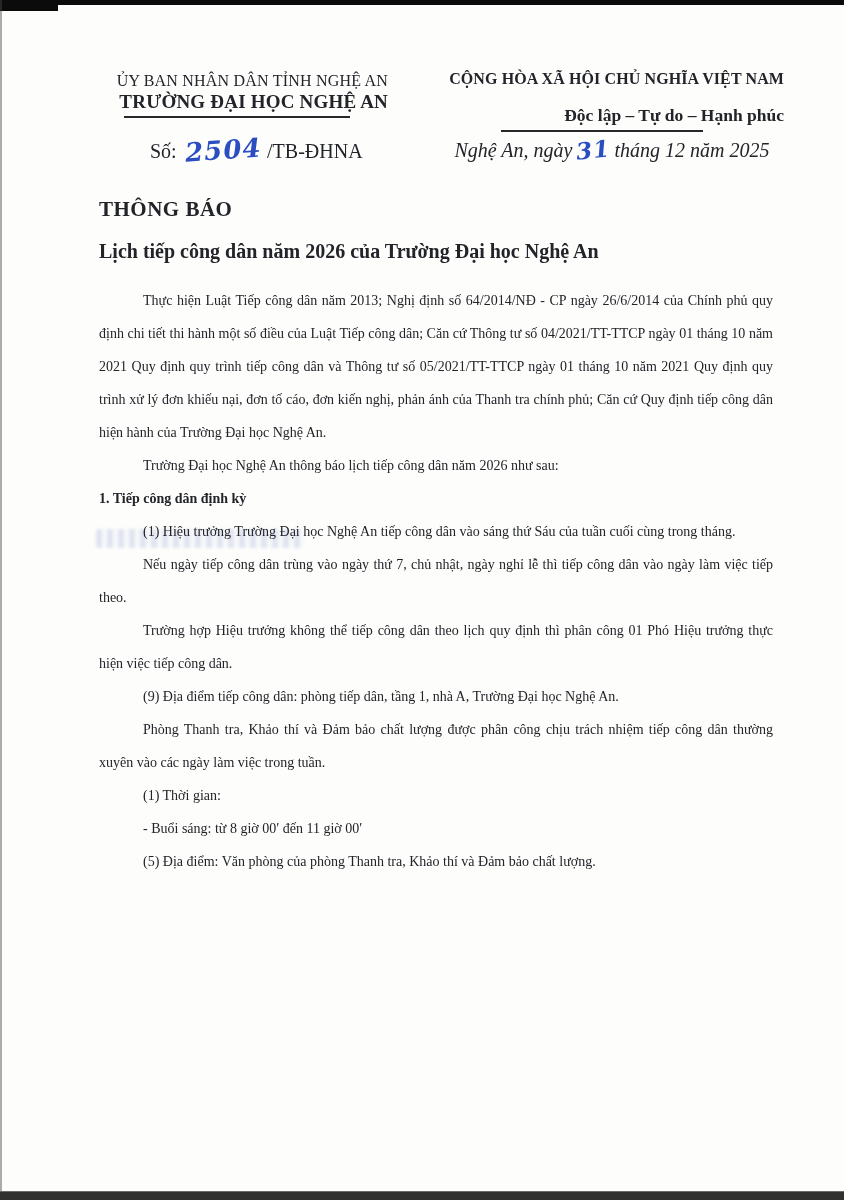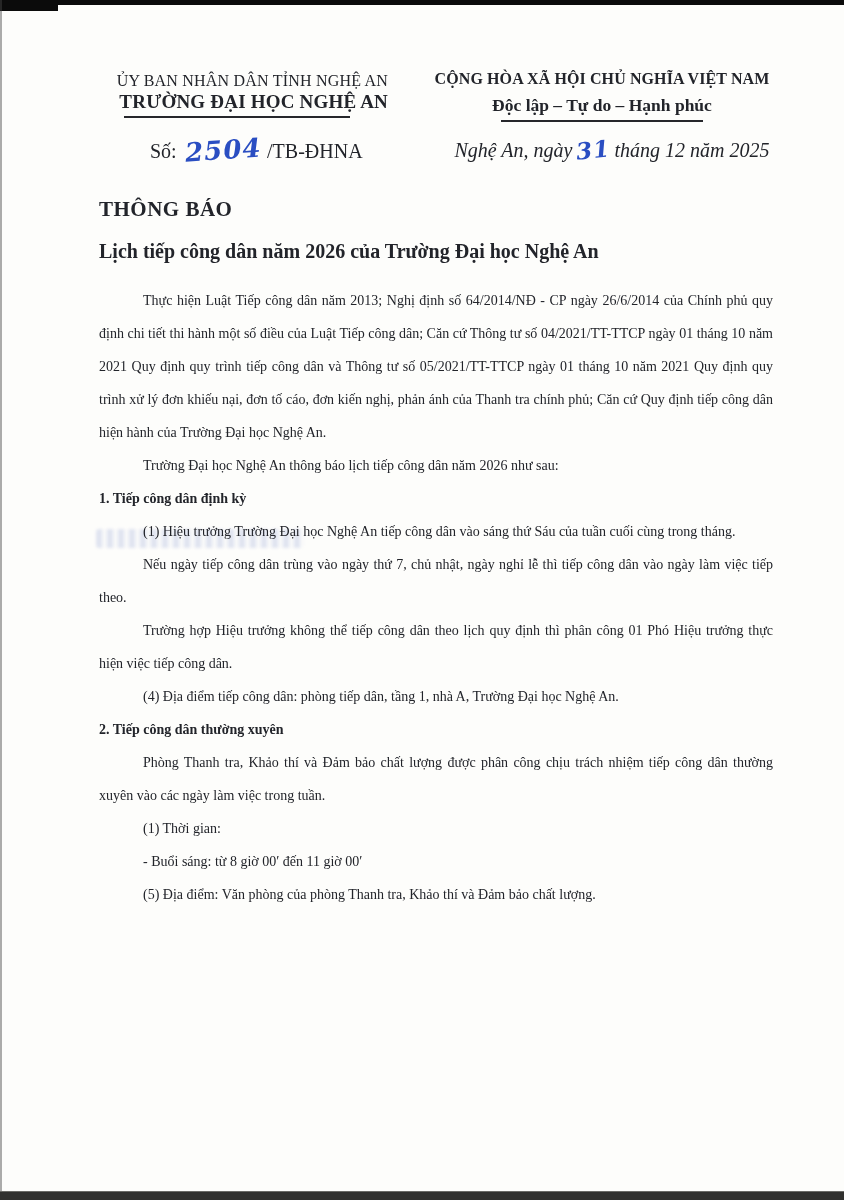--- a/index.html
+++ b/index.html
@@ -19,23 +19,23 @@
     background:repeating-linear-gradient(90deg, rgba(108,128,198,0.30) 0 6px, rgba(108,128,198,0.05) 6px 11px);
     filter:blur(1.6px); opacity:0.65; border-radius:3px;
   }
 
   
   .issuer-block { position:absolute; left:86px; top:70px; width:302px; text-align:right; }
   .issuer-line1 { font-size:16px; line-height:21px; letter-spacing:0.2px; }
   .issuer-line2 { font-size:19px; line-height:22px; font-weight:bold; letter-spacing:0.2px; }
   .issuer-underline { display:block; width:226px; height:0; border-bottom:2px solid #26272b; margin:3px auto 0 auto; }
 
-  .national-block { position:absolute; left:420px; top:68px; width:364px; text-align:center; }
+  .national-block { position:absolute; left:420px; top:68px; width:364px; text-align:right; }
   .national-line1 { font-size:16px; line-height:22px; font-weight:bold; letter-spacing:0.1px; }
-  .motto { font-size:17.5px; line-height:23px; font-weight:bold; margin-top:4px; }
+  .motto { font-size:17.5px; line-height:23px; font-weight:bold; margin-top:14px; }
   .motto-underline { display:block; width:202px; height:0; border-bottom:2px solid #26272b; margin:3px auto 0 auto; }
 
   .doc-number { position:absolute; left:150px; top:134px; font-size:20px; white-space:nowrap; }
   .hand {
     font-family:"DejaVu Serif", serif; font-style:italic; font-weight:bold;
     color:#2a4ec2; display:inline-block; letter-spacing:1px;
   }
   .hand-number { font-size:26px; transform:rotate(-4deg) translateY(1px); margin:0 6px 0 8px; }
   .hand-day    { font-size:23px; transform:rotate(-6deg) translateY(1px); margin:0 4px; }
 
@@ -87,21 +87,20 @@
   <div class="doc-subtitle">Lịch tiếp công dân năm 2026 của Trường Đại học Nghệ An</div>
 </div>
 
 <div class="doc-body">
   <p class="para">Thực hiện Luật Tiếp công dân năm 2013; Nghị định số 64/2014/NĐ - CP ngày 26/6/2014 của Chính phủ quy định chi tiết thi hành một số điều của Luật Tiếp công dân; Căn cứ Thông tư số 04/2021/TT-TTCP ngày 01 tháng 10 năm 2021 Quy định quy trình tiếp công dân và Thông tư số 05/2021/TT-TTCP ngày 01 tháng 10 năm 2021 Quy định quy trình xử lý đơn khiếu nại, đơn tố cáo, đơn kiến nghị, phản ánh của Thanh tra chính phủ; Căn cứ Quy định tiếp công dân hiện hành của Trường Đại học Nghệ An.</p>
   <p class="para">Trường Đại học Nghệ An thông báo lịch tiếp công dân năm 2026 như sau:</p>
   <p class="heading">1. Tiếp công dân định kỳ</p>
   <p class="para">(1) Hiệu trưởng Trường Đại học Nghệ An tiếp công dân vào sáng thứ Sáu của tuần cuối cùng trong tháng.</p>
   <p class="para">Nếu ngày tiếp công dân trùng vào ngày thứ 7, chủ nhật, ngày nghỉ lễ thì tiếp công dân vào ngày làm việc tiếp theo.</p>
   <p class="para">Trường hợp Hiệu trưởng không thể tiếp công dân theo lịch quy định thì phân công 01 Phó Hiệu trưởng thực hiện việc tiếp công dân.</p>
-  <p class="para">(4) Địa điểm tiếp công dân: phòng tiếp dân, tầng 1, nhà A, Trường Đại học Nghệ An.</p>
-  <p class="heading">2. Tiếp công dân thường xuyên</p>
+  <p class="para">(9) Địa điểm tiếp công dân: phòng tiếp dân, tầng 1, nhà A, Trường Đại học Nghệ An.</p>
   <p class="para">Phòng Thanh tra, Khảo thí và Đảm bảo chất lượng được phân công chịu trách nhiệm tiếp công dân thường xuyên vào các ngày làm việc trong tuần.</p>
   <p class="para">(1) Thời gian:</p>
   <p class="para">- Buổi sáng: từ 8 giờ 00′ đến 11 giờ 00′</p>
   <p class="para">(5) Địa điểm: Văn phòng của phòng Thanh tra, Khảo thí và Đảm bảo chất lượng.</p>
 </div>
 
 <div class="bottom-bar"></div>
 
 </body></html>

